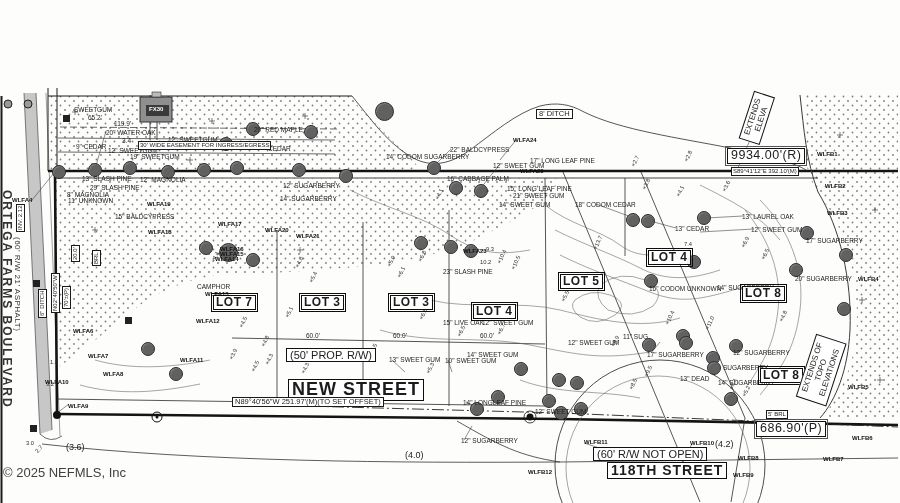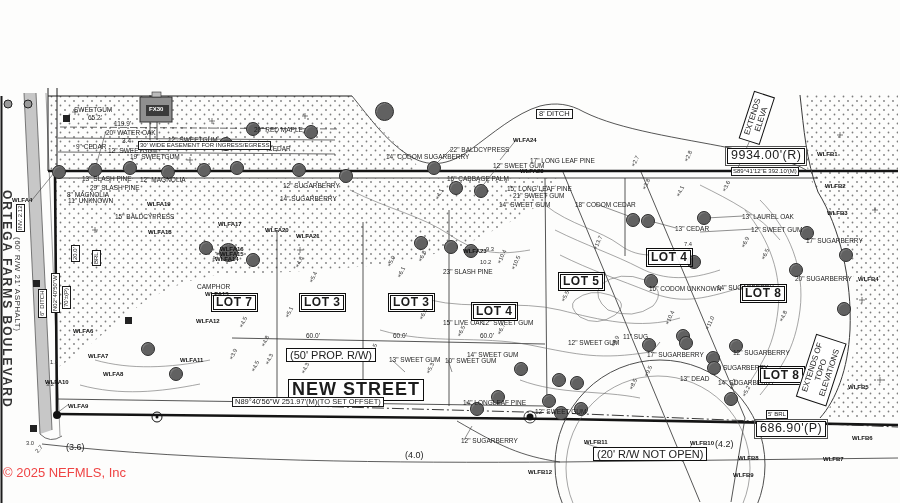--- a/index.html
+++ b/index.html
@@ -32,21 +32,21 @@
         background:#616161;border:1px solid #2f2f2f;box-shadow:inset 1px 1px 0 #7e7e7e;}
   .tree.lg{width:17px;height:17px;margin:-9px 0 0 -9px;}
   .vtext{position:absolute;writing-mode:vertical-rl;color:#333;}
   .ortega-name{left:0;top:190px;height:290px;font-size:12px;font-weight:700;letter-spacing:2px;}
   .ortega-detail{left:13px;top:237px;height:220px;font-size:8px;letter-spacing:0.5px;}
   .new-street-name{left:288px;top:379px;}
   .new-street-rw{left:286px;top:348px;}
   .new-street-bearing{left:232px;top:397px;}
   .street-118-name{left:607px;top:462px;}
   .street-118-rw{left:593px;top:447px;}
-  .copyright{left:3px;top:466px;font-size:13px;color:#ef4444;}
+  .copyright{left:3px;top:466px;font-size:13px;color:#404040;}
 </style>
 </head>
 <body>
 
 <div id="stage">
 
   <svg id="linework" width="900" height="503" viewBox="0 0 900 503">
     <defs>
       <pattern id="dots" width="9" height="9" patternUnits="userSpaceOnUse">
         <circle cx="2" cy="2" r="0.9" fill="#7d7d7d"></circle>
@@ -411,17 +411,18 @@
   <div class="lbl note" style="left: 757px; top: 118px; transform: translate(-50%, -50%) rotate(-72deg);">EXTENDS ELEVA</div>
       <div class="lbl note wide" style="left: 821px; top: 370px; transform: translate(-50%, -50%) rotate(-72deg);">EXTENDS OF TOPO ELEVATIONS</div>
     </div>
 
   <div class="layer">
     <div class="vtext ortega-name">ORTEGA FARMS BOULEVARD</div>
     <div class="vtext ortega-detail">(60' R/W 21' ASPHALT)</div>
     <div class="lbl boxed-md new-street-rw">(50' PROP. R/W)</div>
     <div class="lbl street-box new-street-name">NEW STREET</div>
     <div class="lbl boxed-xs new-street-bearing">N89°40'56"W 251.97'(M)(TO SET OFFSET)</div>
-    <div class="lbl boxed-md street-118-rw">(20' R/W NOT OPEN)</div>
+    <div class="lbl boxed-md street-118-rw">(60' R/W NOT OPEN)</div>
+    <div class="lbl street-box street-118 street-118-name">118TH STREET</div>
     <div class="lbl copyright">© 2025 NEFMLS, Inc</div>
   </div>
 
 </div>
 
 </body></html>

